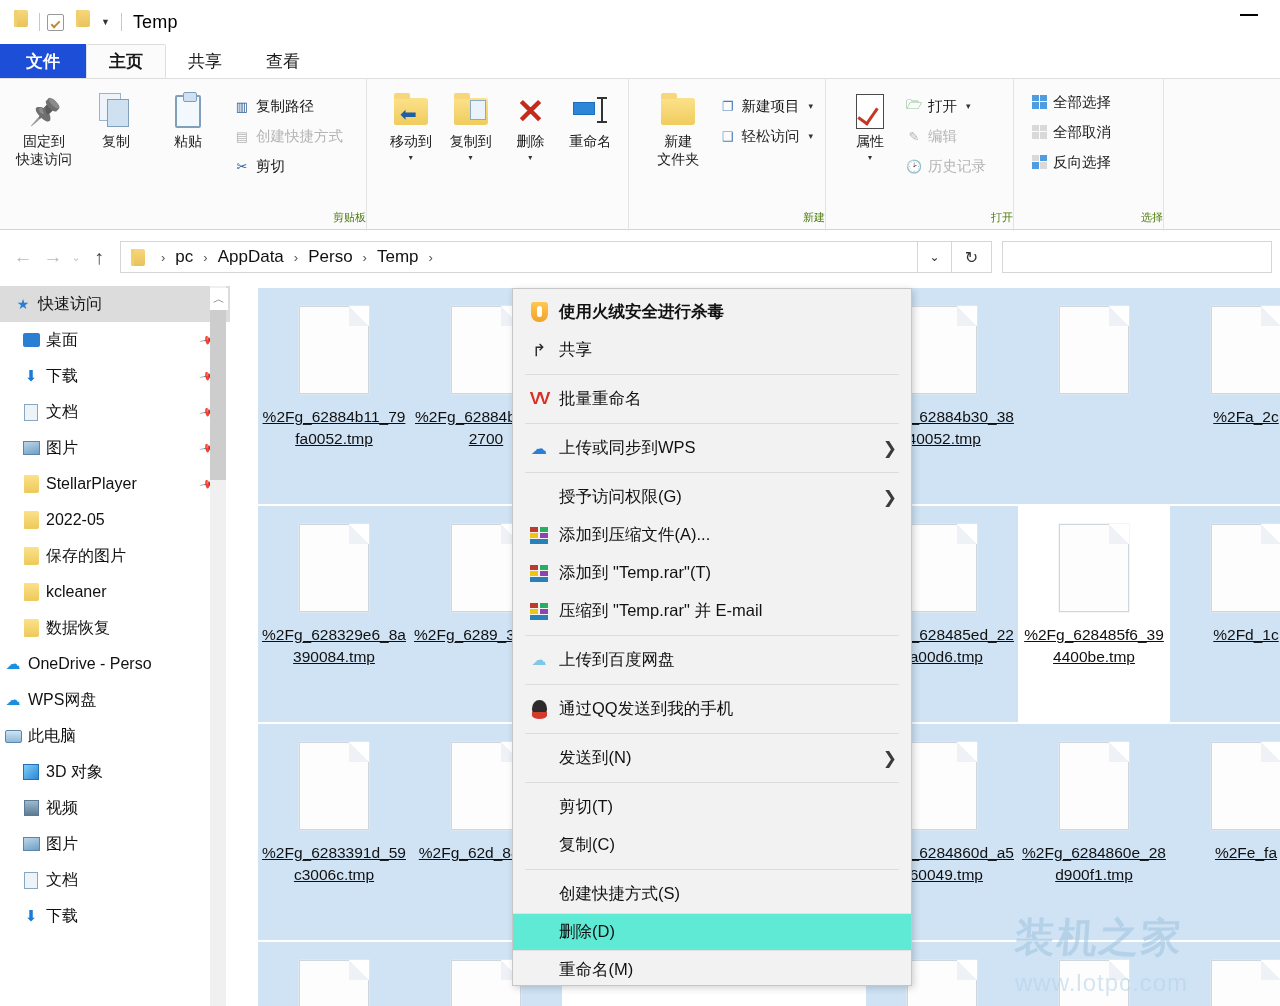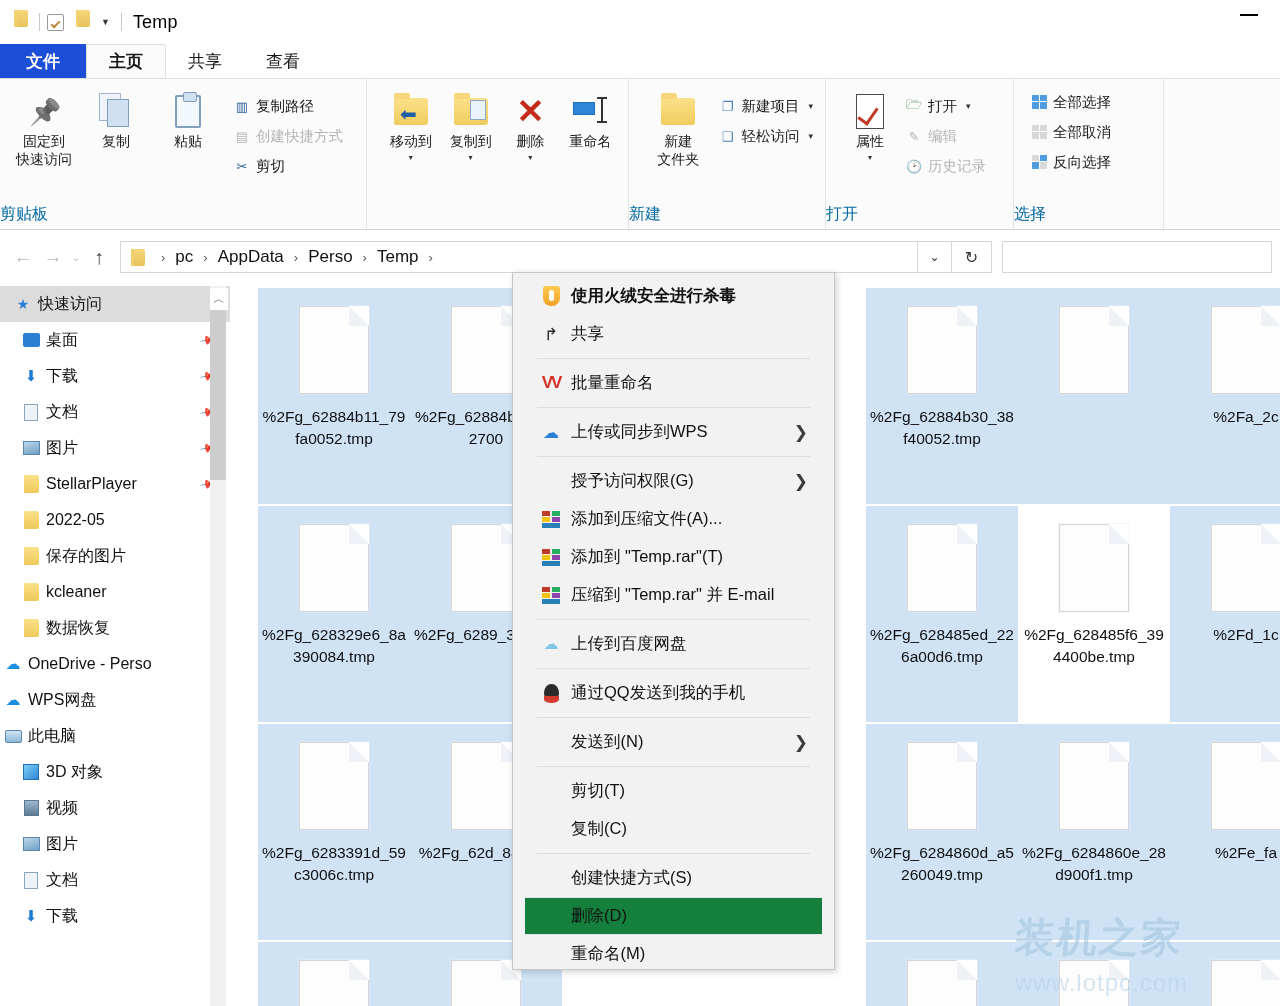--- a/index.html
+++ b/index.html
@@ -56,21 +56,21 @@
   
   .ribbon {
     position:absolute; left:0; top:78px; width:1280px; height:152px;
     background:#fbfbfb; border-top:1px solid #dedede; border-bottom:1px solid #d4d4d4;
     display:flex;
   }
   .rgroup { position:relative; height:152px; display:flex; flex-direction:column; }
   .rgroup + .rgroup { border-left:1px solid #e3e3e3; }
   .rgroup-body { flex:1; display:flex; align-items:flex-start; padding:6px 8px 0 8px; }
   .rgroup-label {
-    text-align:left; font-size:16px; color:#0369a1; padding-bottom:6px;
+    text-align:right; font-size:11px; color:#4d7c0f; padding-bottom:6px;
   }
   .big-btn {
     width:72px; display:flex; flex-direction:column; align-items:center;
     padding-top:4px; font-size:14px; color:#1a1a1a; text-align:center; line-height:1.25;
   }
   .big-btn .gicon { height:44px; display:flex; align-items:center; justify-content:center; }
   .small-col { display:flex; flex-direction:column; padding-top:6px; }
   .small-btn {
     display:flex; align-items:center; gap:6px; font-size:14.5px; color:#1a1a1a;
     height:30px; padding:0 4px; white-space:nowrap;
@@ -208,36 +208,36 @@
   .tile .fileicon {
     width:70px;height:88px;background:#fdfdfd;border:1.4px solid #cfd6dc;position:relative;
     box-shadow:0 0 0 0.5px #e8ecef;
   }
   .tile .fileicon:after{
     content:"";position:absolute;right:-1.4px;top:-1.4px;
     border-width:0 20px 20px 0; border-style:solid; border-color:#eef2f6 #ffffff;
   }
   .tile .fname {
     margin-top:12px; width:144px; text-align:center; font-size:15.5px; color:#101010;
-    line-height:1.42; word-break:break-all;
+    line-height:1.42; word-break:break-all;text-decoration:underline;
   }
 
   
   .ctxmenu {
-    position:absolute; left:512px; top:272px; width:323px; height:698px;
+    position:absolute; left:512px; top:288px; width:400px; height:698px;
     background:#f2f2f2; border:1px solid #c6c6c6; z-index:50;
     box-shadow:2px 2px 7px rgba(0,0,0,0.18);
-    padding:4px 12px;
+    padding:4px 0;
   }
   .ctx-item {
     height:38px; display:flex; align-items:center; padding:0 14px 0 12px;
     font-size:16.5px; color:#111; position:relative; white-space:nowrap;
   }
   .ctx-item.bold { font-weight:bold; }
-  .ctx-item.hl { background:#15803d; border-top:1px solid #e2e2e2; border-bottom:1px solid #e2e2e2;}
+  .ctx-item.hl { background:#5eead4; border-top:1px solid #e2e2e2; border-bottom:1px solid #e2e2e2;}
   .ctx-icon { width:28px; min-width:28px; display:flex; align-items:center; justify-content:center; margin-right:6px; }
   .ctx-label { flex:1; }
   .ctx-arrow { font-size:17px; color:#3b3b3b; margin-left:10px; }
   .ctx-sep { height:1px; background:#dcdcdc; margin:5px 12px; }
   .ctx-noicon { padding-left:46px; }
 
   
   .i-shield { width:17px;height:20px;background:linear-gradient(180deg,#ffc850,#f0a326);
     border-radius:3px 3px 8px 8px; position:relative;}
   .i-shield:after{content:"";position:absolute;left:6px;top:4px;width:5px;height:11px;

